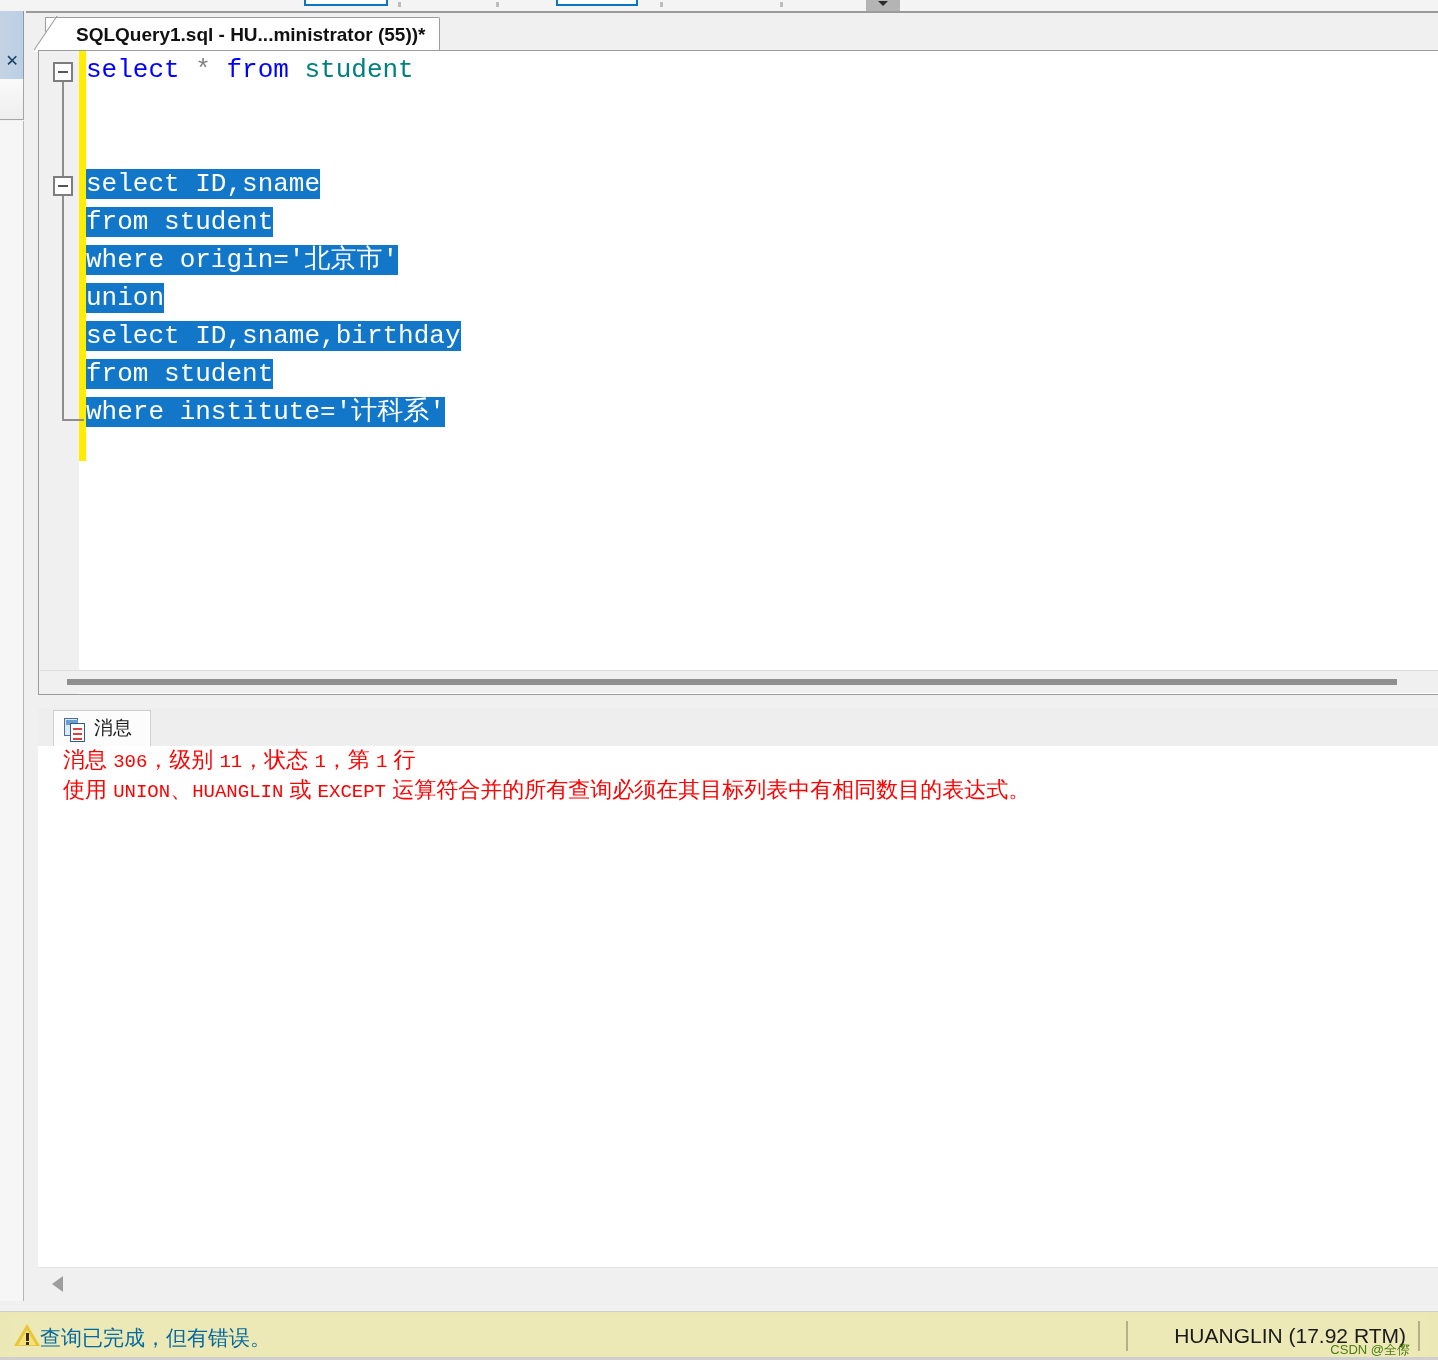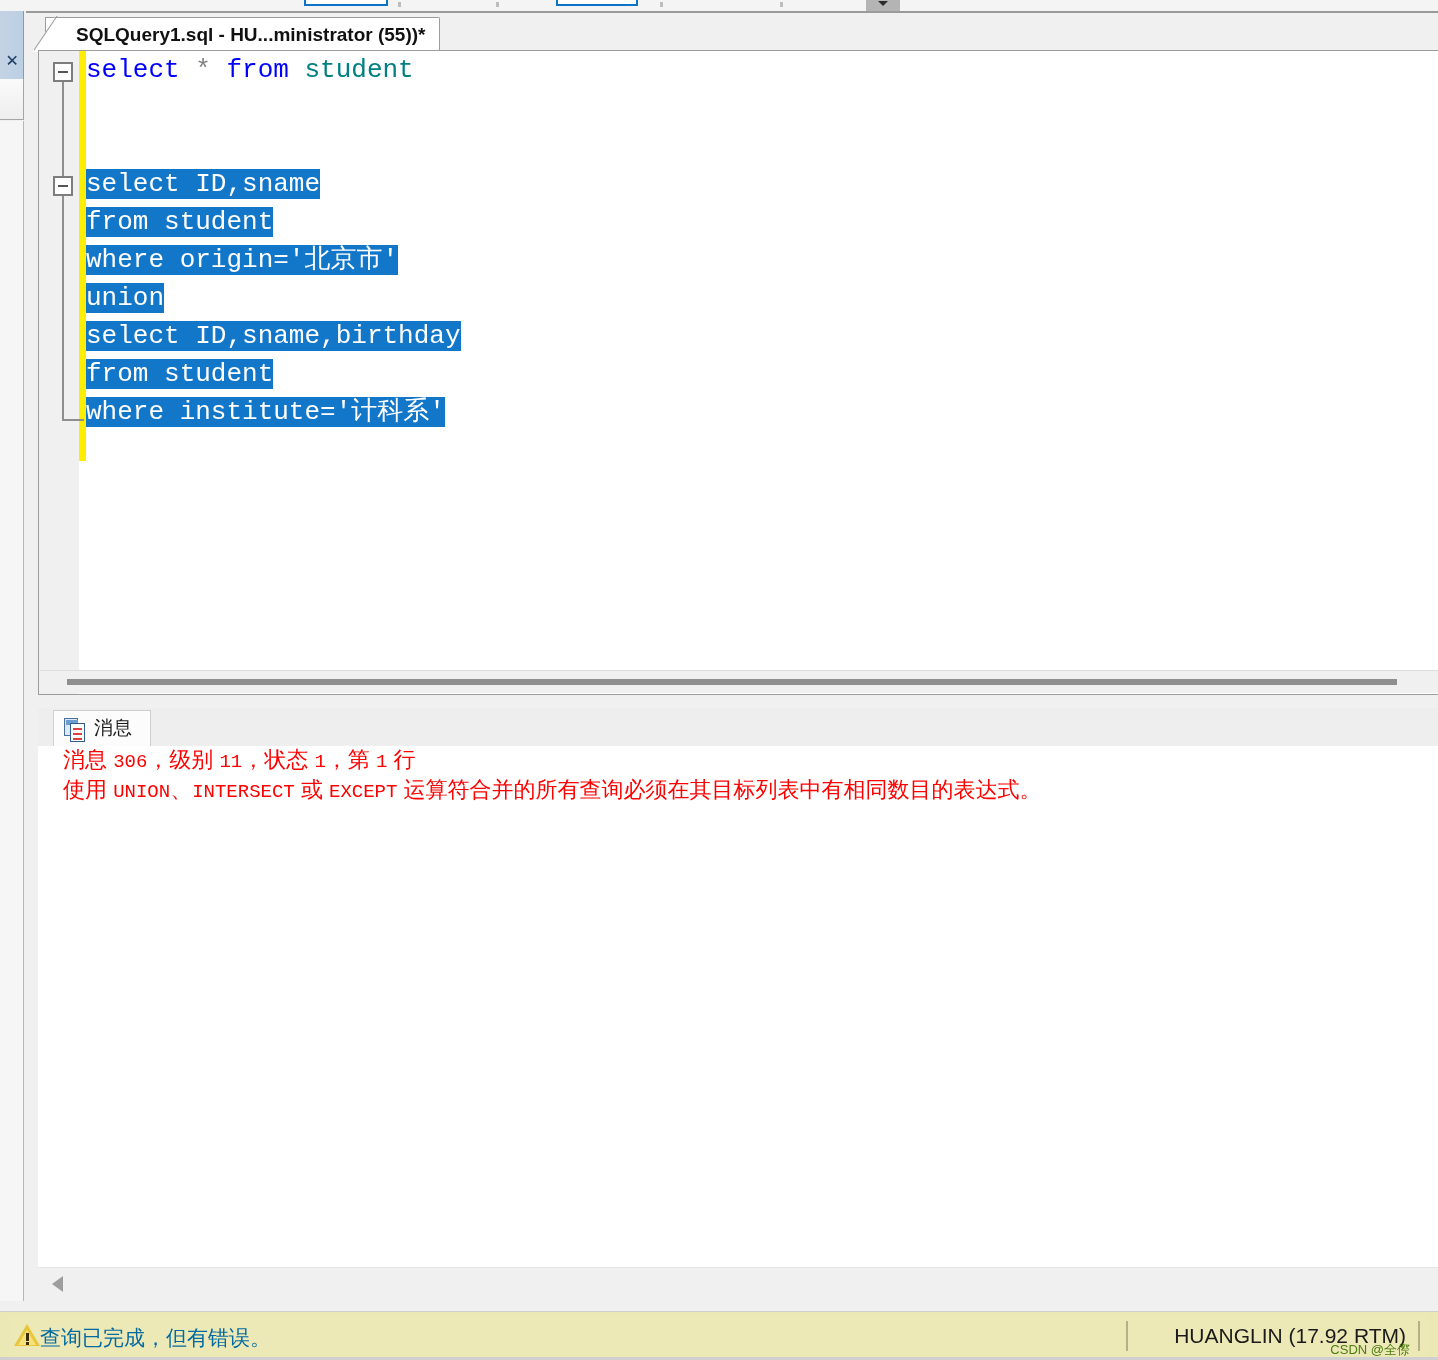--- a/index.html
+++ b/index.html
@@ -487,21 +487,21 @@
           <span class="ln" style="top:10px;"></span>
           <span class="ln" style="top:15px;"></span>
           <span class="ln" style="top:20px;"></span>
         </span>
         <span>消息</span>
       </div>
     </div>
 
     <div class="msg-body" id="msg-root">
         <div class="msg-line"><span>消息 </span><span class="mono">306</span><span>，级别 </span><span class="mono">11</span><span>，状态 </span><span class="mono">1</span><span>，第 </span><span class="mono">1</span><span> 行</span></div>
-        <div class="msg-line"><span>使用 </span><span class="mono">UNION</span><span>、</span><span class="mono">INTERSECT</span><span> 或 </span><span class="mono">EXCEPT</span><span> 运算符合并的所有查询必须在其目标列表中有相同数目的表达式。</span></div>
+        <div class="msg-line"><span>使用 </span><span class="mono">UNION</span><span>、</span><span class="mono">HUANGLIN</span><span> 或 </span><span class="mono">EXCEPT</span><span> 运算符合并的所有查询必须在其目标列表中有相同数目的表达式。</span></div>
       </div>
 
     <div class="msg-hscroll">
       <div class="msg-hscroll-arrow"></div>
     </div>
   </div>
 </div>
 
 <div class="statusbar">
   <div class="statusbar-inner">

